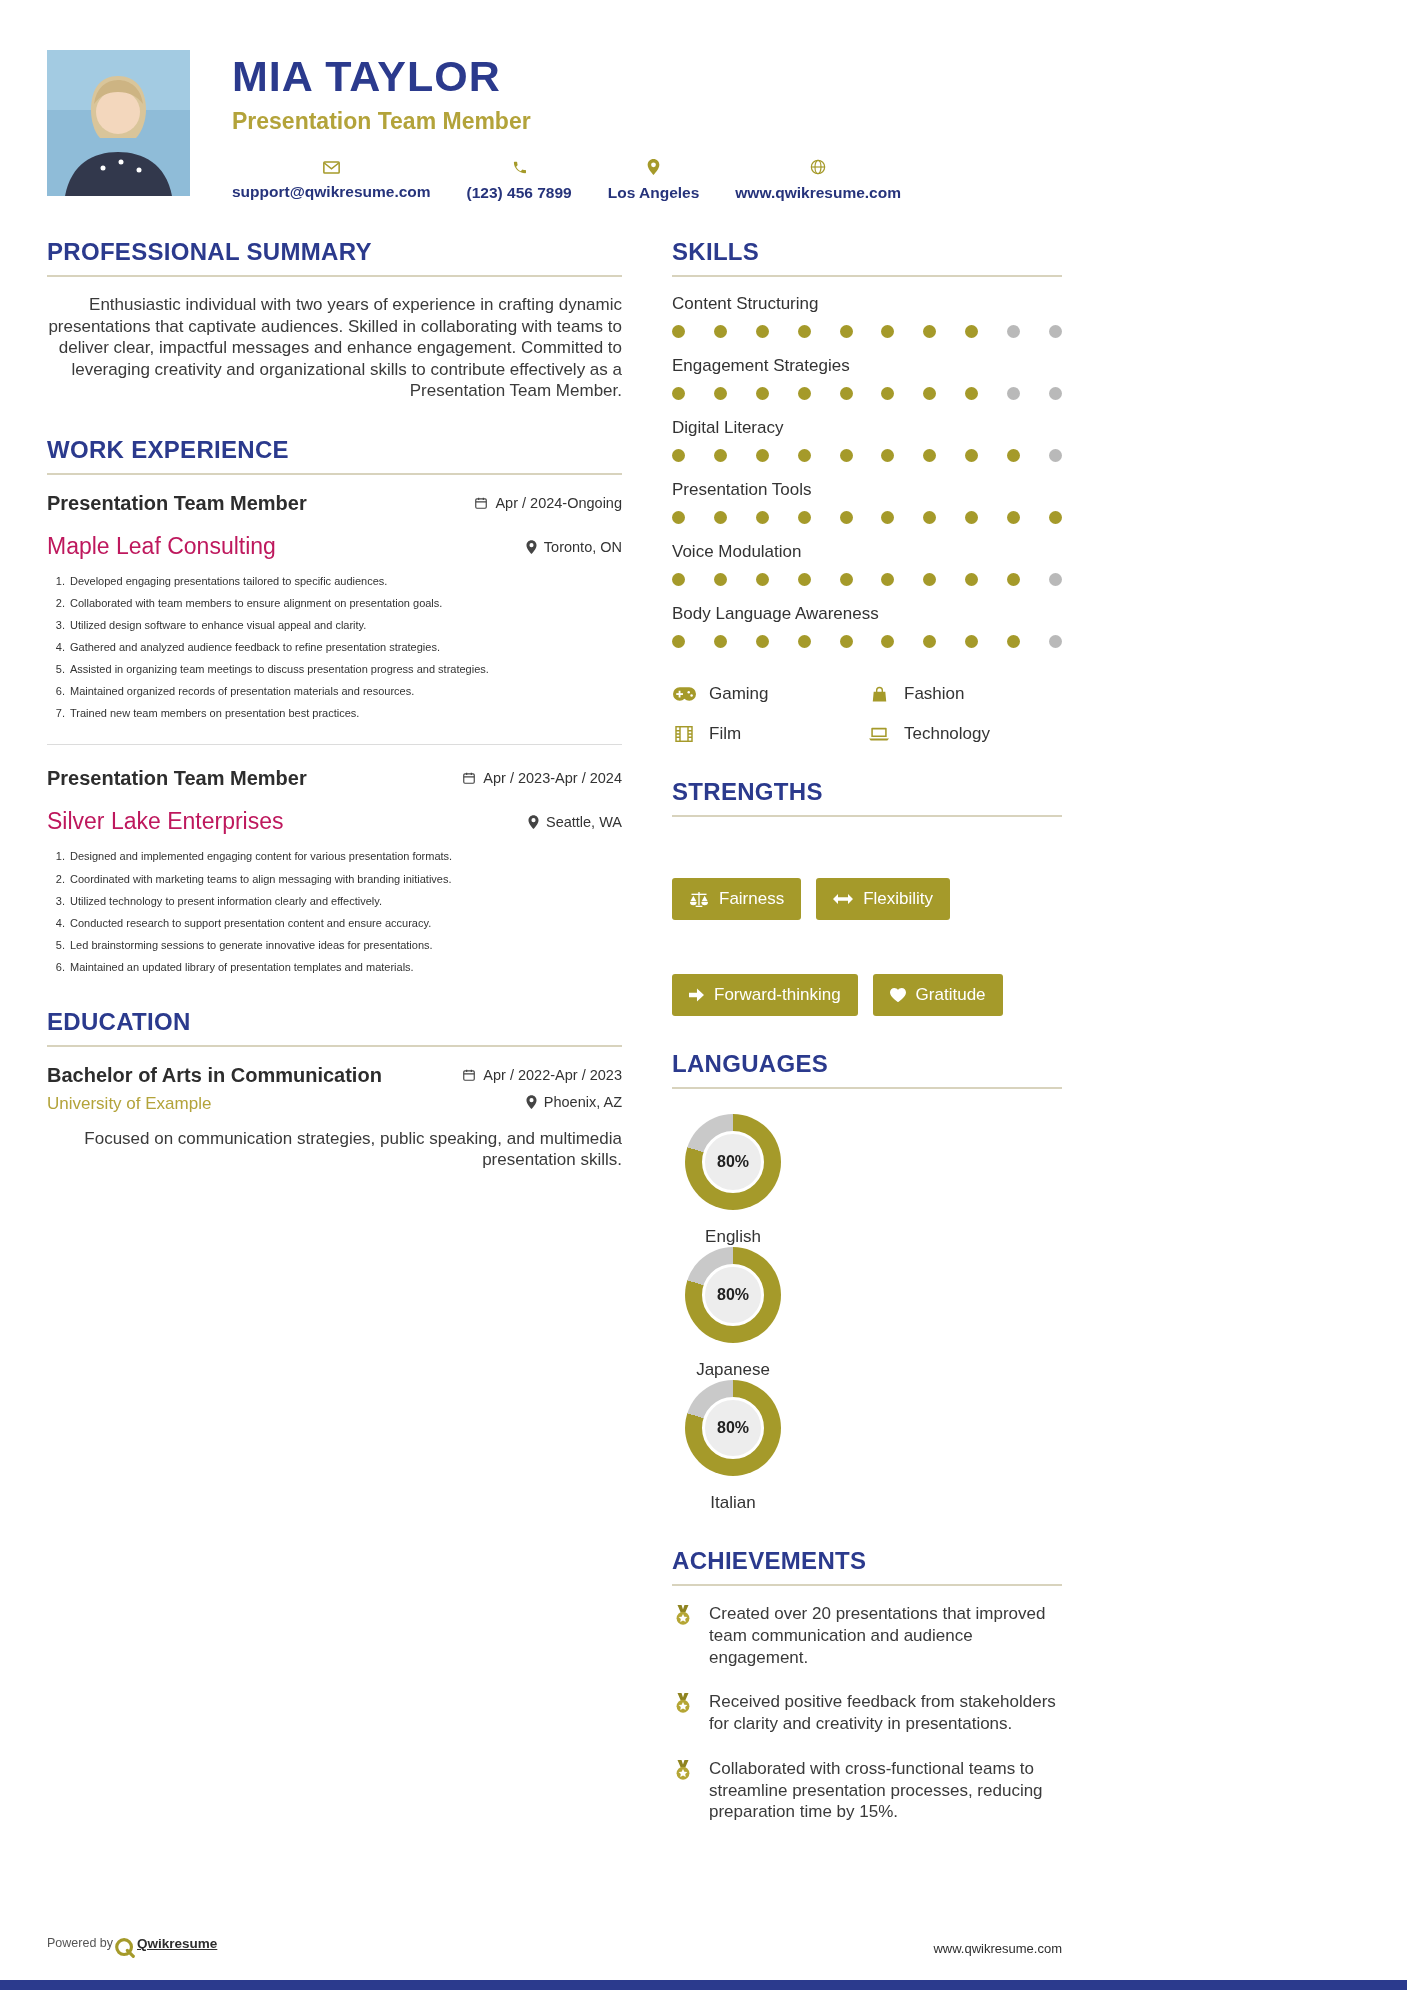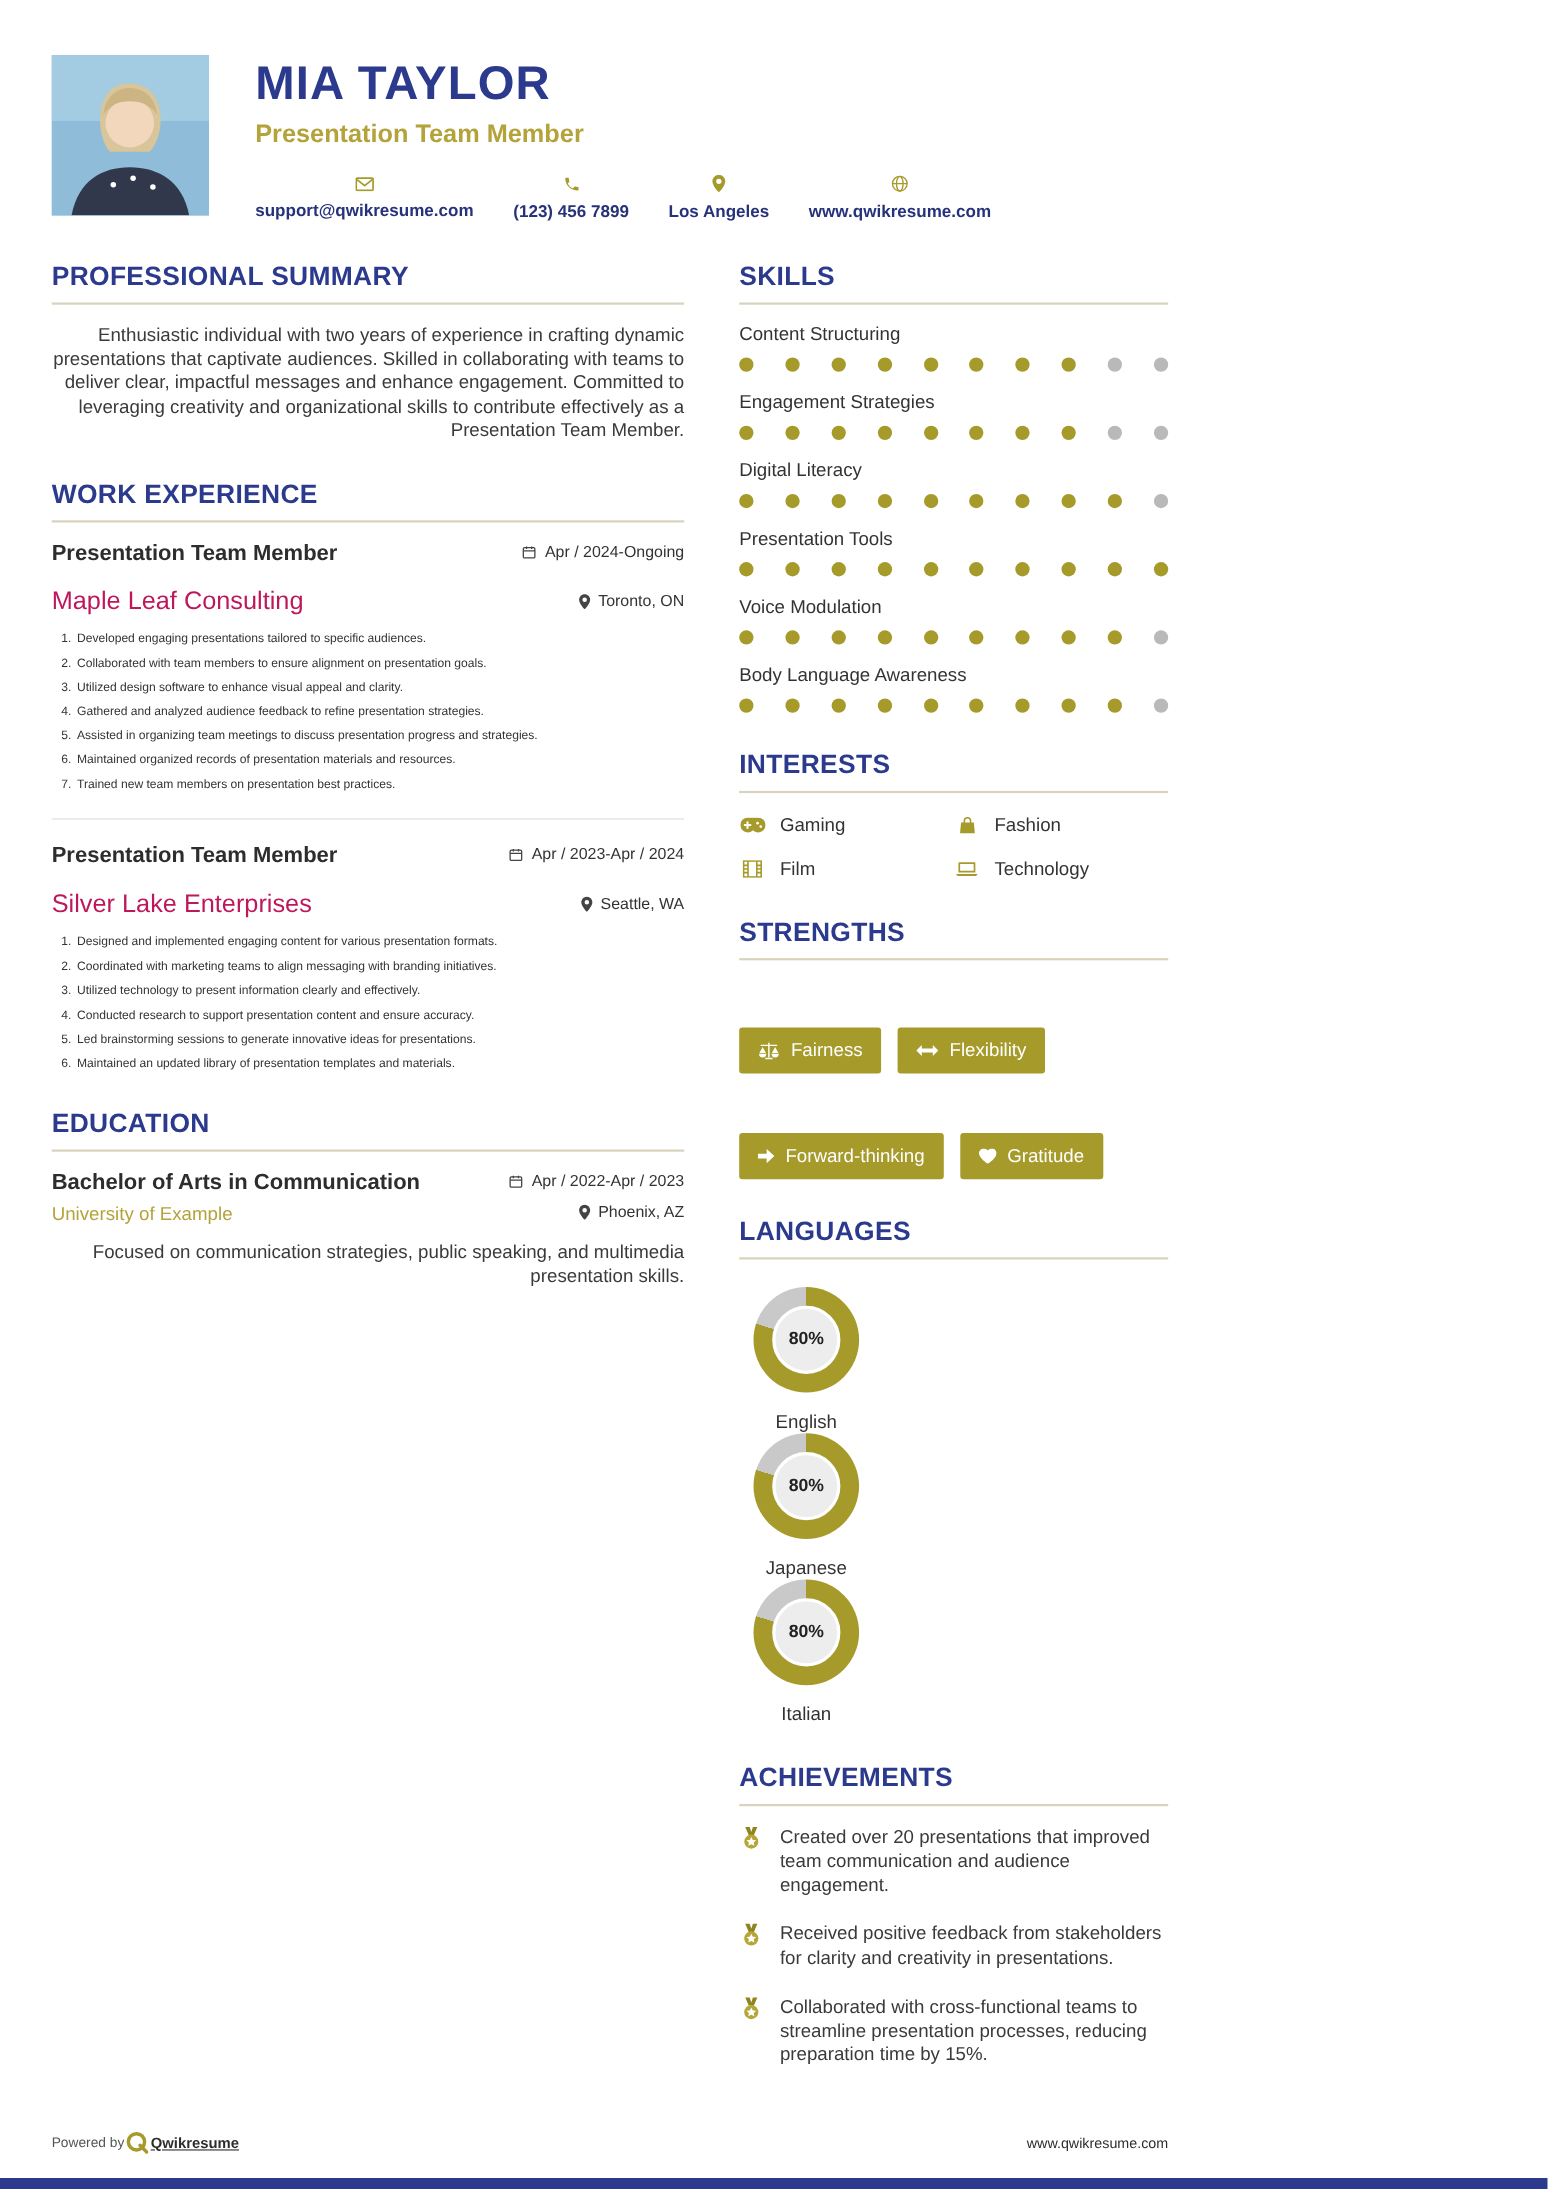--- a/index.html
+++ b/index.html
@@ -73,21 +73,21 @@
                   font-size: 16px; font-weight: bold; color: #222; }
   .lang-label { margin-top: 17px; font-size: 17px; color: #333; }
 
   
   .achv { display: flex; gap: 15px; margin-bottom: 23px; font-size: 17px; line-height: 1.28; color: #3a3a3a; }
   .achv .ic { flex: 0 0 auto; margin-top: 1px; }
 
   
   .footer { position: absolute; left: 47px; bottom: 30px; width: 1015px;
             display: flex; justify-content: space-between; align-items: center; }
-  .powered { display: flex; align-items: center; }
+  .powered { display: flex; }
   .powered-text { font-size: 12.5px; color: #555; }
   .brand { font-size: 13.5px; font-weight: bold; color: #2d2d2d; text-decoration: underline; cursor: pointer; }
   .footer-site { font-size: 13px; color: #2d2d2d; }
   .bottom-bar { position: absolute; left: 0; bottom: 0; width: 1407px; height: 10px; background: #2b3a8d; }
 </style>
 </head>
 <body>
 
 <div class="page">
 
@@ -330,21 +330,20 @@
               <span class="dot filled"></span>
               <span class="dot filled"></span>
               <span class="dot filled"></span>
               <span class="dot filled"></span>
               <span class="dot"></span>
             </div>
         </div>
       </div>
 
       <div class="section">
-        <div class="section-heading">INTERESTS</div>
         <div class="interests-grid">
           <div class="interest">
             <span class="ic">
                 <svg width="23" height="15" viewBox="0 0 24 15" fill="#a59a2a">
                   <path d="M7 0h10a7 7 0 0 1 7 7 7 7 0 0 1-7 7c-2 0-3.7-.8-5-2.1A6.9 6.9 0 0 1 7 14 7 7 0 0 1 7 0z"></path>
                   <rect x="3.4" y="6.1" width="7" height="1.9" fill="#fff"></rect>
                   <rect x="5.9" y="3.6" width="1.9" height="7" fill="#fff"></rect>
                   <circle cx="16.4" cy="5.2" r="1.3" fill="#fff"></circle>
                   <circle cx="19.4" cy="8.5" r="1.3" fill="#fff"></circle>
                 </svg>

